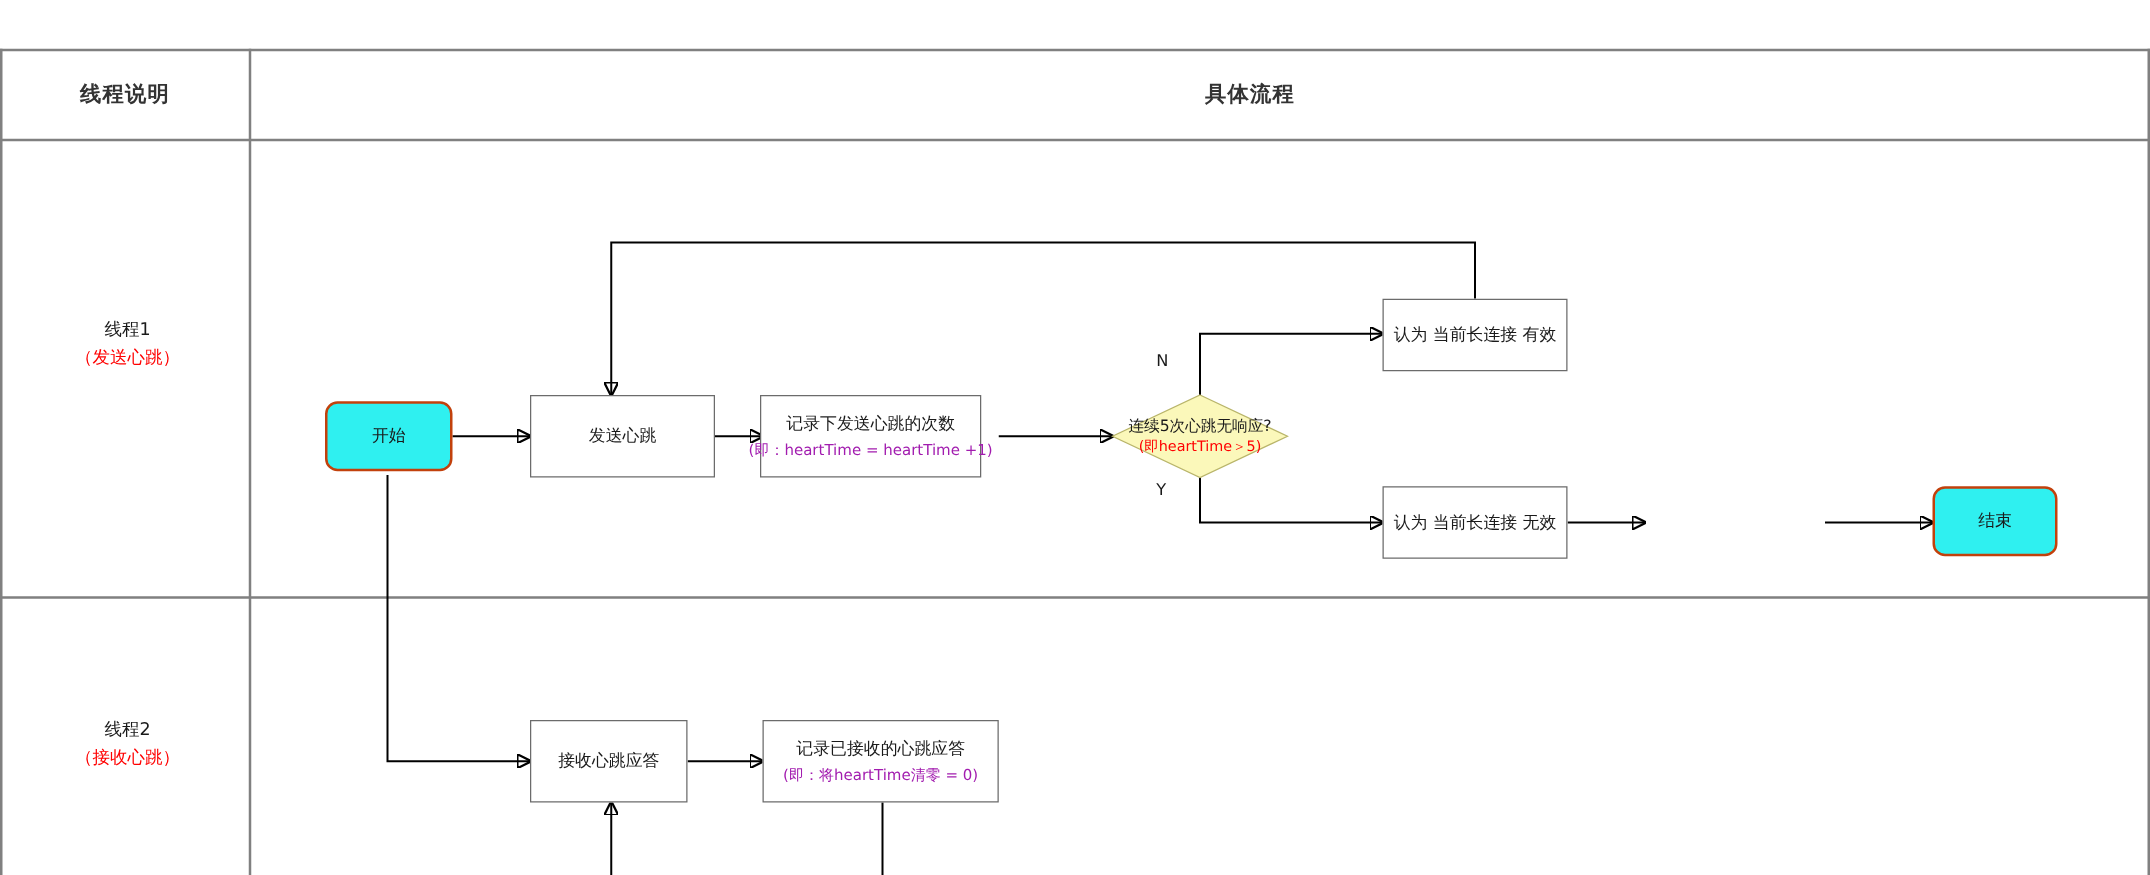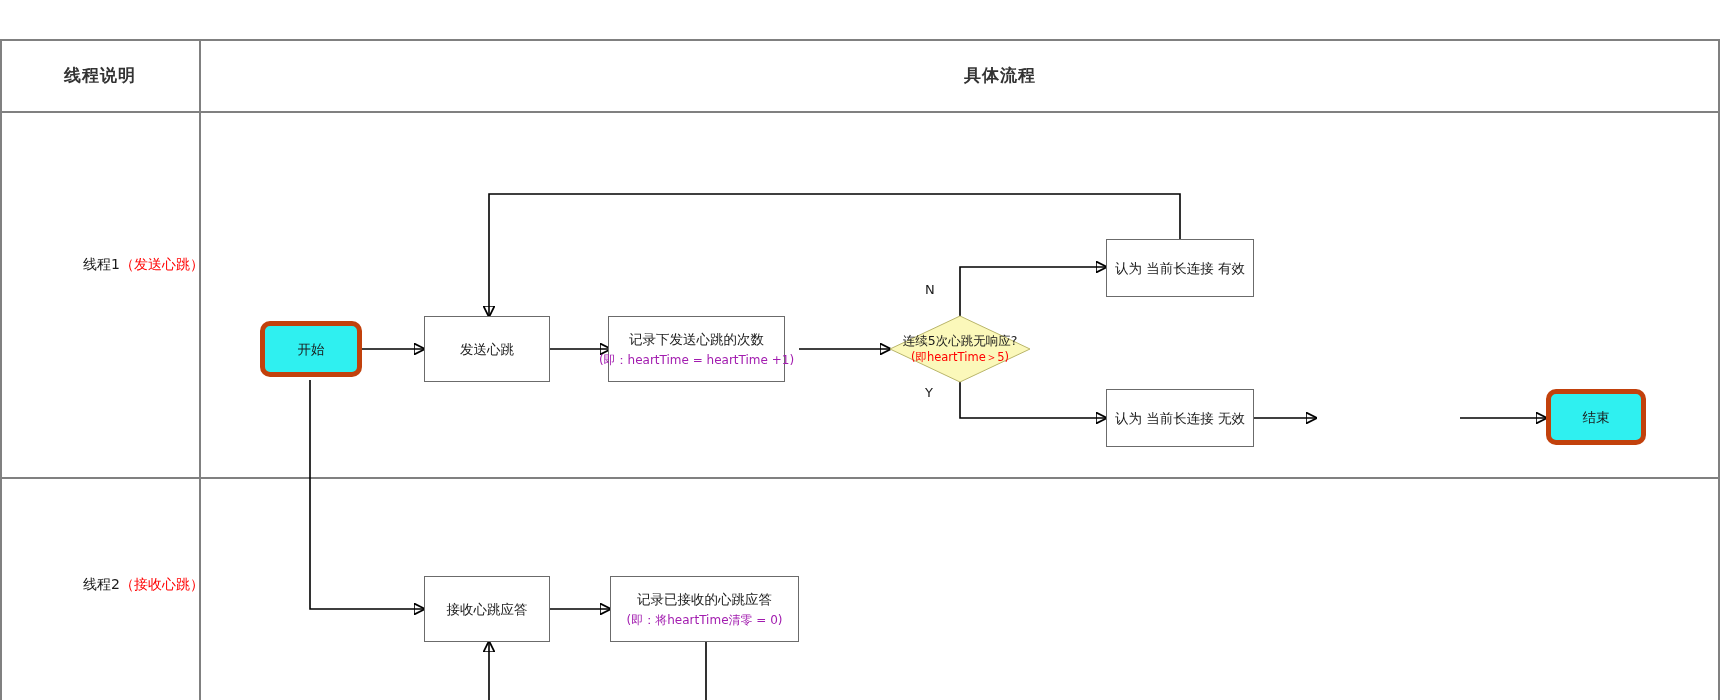--- a/index.html
+++ b/index.html
@@ -17,38 +17,38 @@
   .v-line{width:2px;top:0;height:700px;}
 
   .cell-title{
     position:absolute;
     display:flex;align-items:center;justify-content:center;
     font-size:17px;font-weight:bold;color:#333333;
     letter-spacing:1px;
   }
   .lane-label{
     position:absolute;
-    display:flex;flex-direction:row;align-items:center;justify-content:flex-end;
+    display:flex;flex-direction:column;align-items:center;justify-content:flex-end;
     width:204px;text-align:center;line-height:1.55;
   }
   .lane-label .ln1{font-size:14px;color:#1a1a1a;}
   .lane-label .ln2{font-size:14px;color:#ff0000;}
 
   
   .node{
     position:absolute;box-sizing:border-box;
     display:flex;flex-direction:column;align-items:center;justify-content:center;
     text-align:center;background:#ffffff;
     border:1px solid #6b6b6b;
     font-size:13.5px;color:#1a1a1a;line-height:1.5;
   }
   .node .sub{font-size:12px;color:#a21caf;margin-top:2px;white-space:nowrap;}
   .node .main{white-space:nowrap;}
   .terminator{
-    background:#2ff0f0;border:5px solid #c2410c;border-radius:10px;
+    background:#2ff0f0;border:2px solid #c2410c;border-radius:10px;
   }
   .diamond-wrap{position:absolute;}
   .diamond-wrap svg{position:absolute;left:0;top:0;overflow:visible;}
   .diamond-text{
     position:absolute;inset:0;
     display:flex;flex-direction:column;align-items:center;justify-content:center;
     text-align:left;pointer-events:none;
   }
   .diamond-text .main{font-size:12.5px;color:#1a1a1a;white-space:nowrap;}
   .diamond-text .sub{font-size:11.5px;color:#ff0000;white-space:nowrap;}
@@ -115,21 +115,21 @@
     <path d="M 706 600 L 706 667 L 489 667 L 489 603" marker-end="url(#arrow)"></path>
   </svg>
 
   <div class="edge-label" style="left:925px;top:243px;">N</div>
   <div class="edge-label" style="left:925px;top:346px;">Y</div>
 
   <div class="node terminator" style="left:260px;top:282px;width:102px;height:56px;">
     <span class="main">开始</span>
   </div>
 
-  <div class="node" style="left:424px;top:277px;width:126px;height:66px;">
+  <div class="node" style="left:424px;top:277px;width:148px;height:66px;">
     <span class="main">发送心跳</span>
   </div>
 
   <div class="node" style="left:608px;top:277px;width:177px;height:66px;">
     <span class="main">记录下发送心跳的次数</span>
     <span class="sub">(即：heartTime = heartTime +1)</span>
   </div>
 
   <div class="diamond-wrap" style="left:890px;top:277px;width:140px;height:66px;">
     <svg width="140" height="66" viewBox="0 0 140 66">

